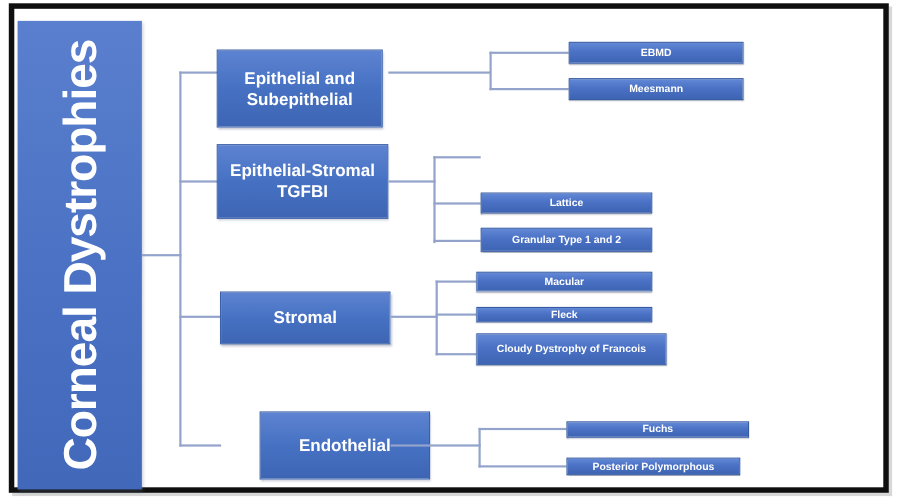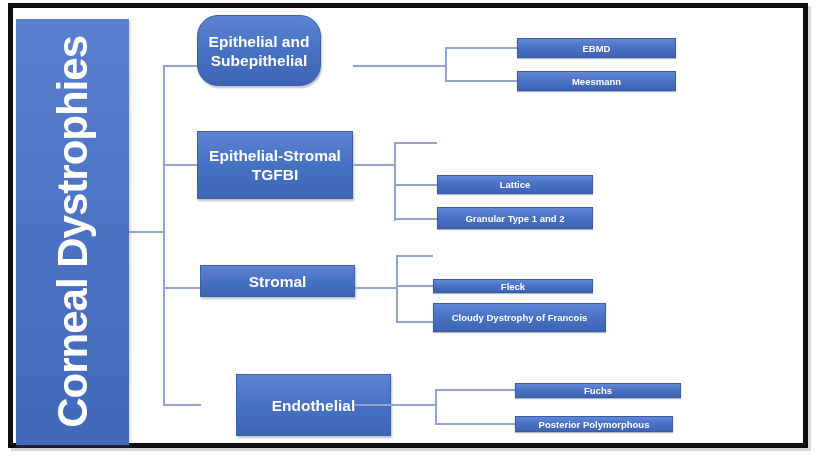--- a/index.html
+++ b/index.html
@@ -58,21 +58,21 @@
     <div class="root-label">Corneal Dystrophies</div>
   </div>
 
   <div class="conn h" style="left:129px;top:231px;width:36px;"></div>
   <div class="conn v" style="left:163px;top:65px;height:341px;"></div>
   <div class="conn h" style="left:163px;top:65px;width:35px;"></div>
   <div class="conn h" style="left:163px;top:164px;width:35px;"></div>
   <div class="conn h" style="left:163px;top:287px;width:38px;"></div>
   <div class="conn h" style="left:163px;top:404px;width:38px;"></div>
 
-  <div class="cat-box" style="left:197px;top:15px;width:124px;height:71px;border-radius:21px;">
+  <div class="cat-box" style="left:197px;top:45px;width:151px;height:71px;">
     <span class="cat-line">Epithelial and</span>
     <span class="cat-line">Subepithelial</span>
   </div>
   <div class="conn h" style="left:353px;top:65px;width:93px;"></div>
   <div class="conn v" style="left:445px;top:47px;height:35px;"></div>
   <div class="conn h" style="left:445px;top:47px;width:72px;"></div>
   <div class="conn h" style="left:445px;top:80px;width:72px;"></div>
   <div class="leaf-box" style="left:517px;top:38px;width:159px;height:20px;">
     <span>EBMD</span>
   </div>
@@ -89,28 +89,31 @@
   <div class="conn h" style="left:394px;top:142px;width:43px;"></div>
   <div class="conn h" style="left:394px;top:184px;width:43px;"></div>
   <div class="conn h" style="left:394px;top:218px;width:43px;"></div>
   <div class="leaf-box" style="left:437px;top:175px;width:156px;height:19px;">
     <span>Lattice</span>
   </div>
   <div class="leaf-box" style="left:437px;top:207px;width:156px;height:22px;">
     <span>Granular Type 1 and 2</span>
   </div>
 
-  <div class="cat-box" style="left:200px;top:265px;width:155px;height:32px;">
+  <div class="cat-box" style="left:200px;top:265px;width:155px;height:48px;">
     <span class="cat-line">Stromal</span>
   </div>
   <div class="conn h" style="left:355px;top:287px;width:43px;"></div>
   <div class="conn v" style="left:396px;top:255px;height:68px;"></div>
   <div class="conn h" style="left:396px;top:255px;width:37px;"></div>
   <div class="conn h" style="left:396px;top:285px;width:37px;"></div>
   <div class="conn h" style="left:396px;top:321px;width:37px;"></div>
+  <div class="leaf-box" style="left:433px;top:247px;width:160px;height:18px;">
+    <span>Macular</span>
+  </div>
   <div class="leaf-box" style="left:433px;top:279px;width:160px;height:14px;">
     <span>Fleck</span>
   </div>
   <div class="leaf-box" style="left:433px;top:303px;width:173px;height:29px;">
     <span>Cloudy Dystrophy of Francois</span>
   </div>
 
   <div class="cat-box" style="left:200px;top:374px;width:155px;height:62px;margin-left:36px;">
     <span class="cat-line">Endothelial</span>
   </div>

